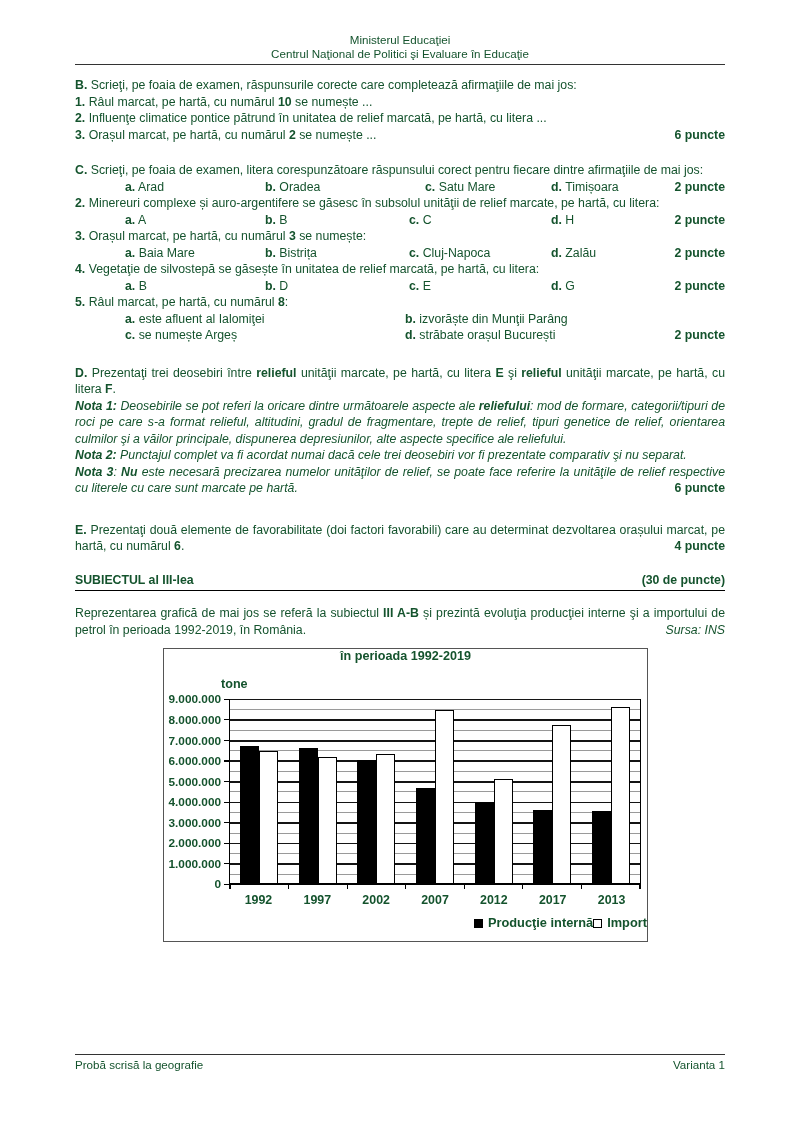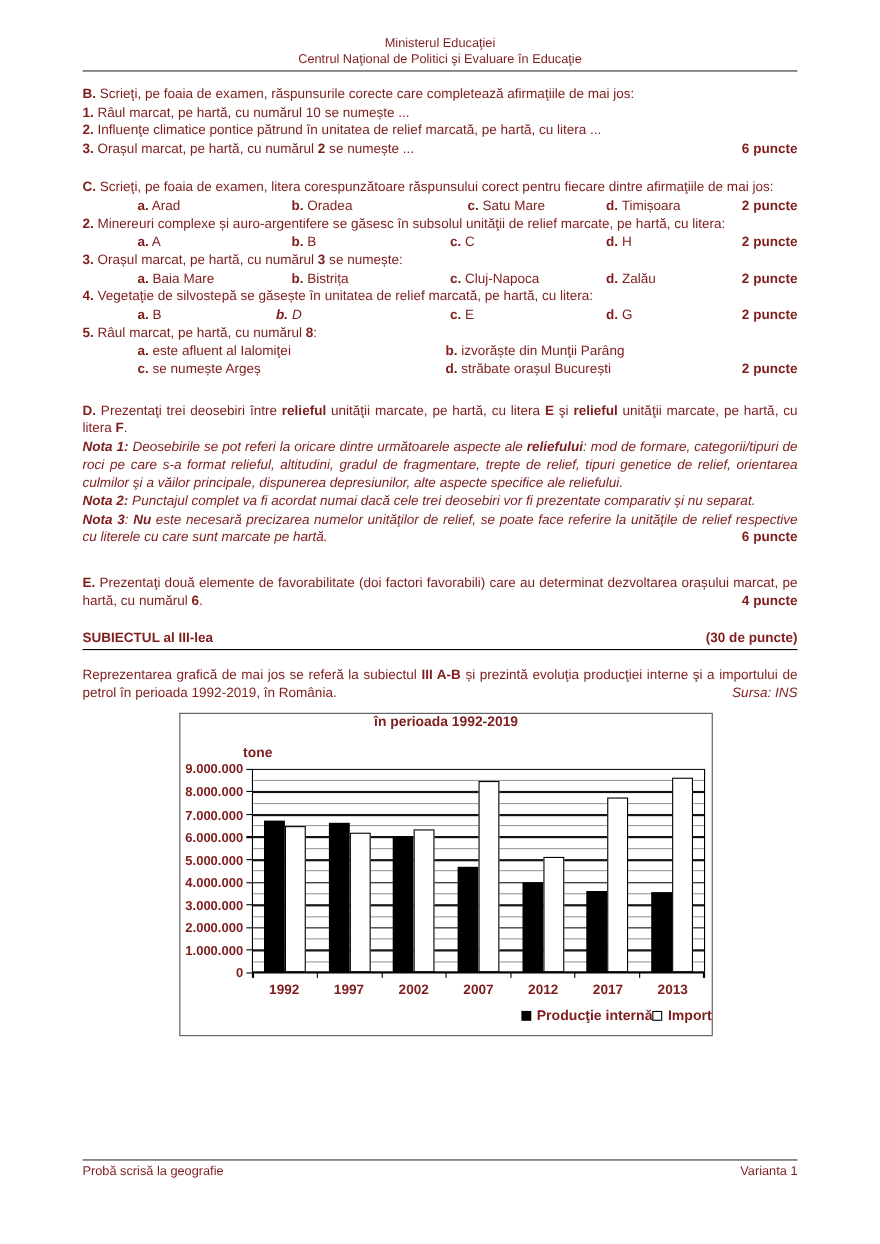--- a/index.html
+++ b/index.html
@@ -1,19 +1,19 @@
 <!DOCTYPE html>
 <html><head>
 <meta charset="utf-8">
 <style>
   * { box-sizing: border-box; }
   html,body { margin:0; padding:0; background:#e8e8e8; }
   .page { position:relative; width:800px; height:1131px; background:#ffffff; margin:0 auto;
           font-family:"Liberation Sans","DejaVu Sans",sans-serif; font-size:12.3px; line-height:16.5px;
-          color:#7f1d1d; overflow:hidden; }
+          color:#14532d; overflow:hidden; }
   .inner { position:absolute; left:75px; top:0; width:650px; }
 
   .header { text-align:center; padding-top:33px; font-size:11.6px; line-height:14.2px;
             border-bottom:1px solid #333; padding-bottom:3px; }
 
   .sec-b { margin-top:12px; }
   .sec-c { margin-top:19px; }
   .sec-d { margin-top:21px; }
   .sec-e { margin-top:25px; }
 
@@ -73,21 +73,21 @@
 
 <div class="page">
   <div class="inner">
     <div class="header">
       <div>Ministerul Educaţiei</div>
       <div>Centrul Naţional de Politici şi Evaluare în Educaţie</div>
     </div>
 
     <div class="sec-b">
         <div class="row"><span style="font-weight: bold;">B.</span><span> Scrieţi, pe foaia de examen, răspunsurile corecte care completează afirmaţiile de mai jos:</span></div>
-        <div class="row"><span style="font-weight: bold;">1.</span><span> Râul marcat, pe hartă, cu numărul </span><span style="font-weight: normal;">10</span><span> se numește ...</span></div>
+        <div class="row"><span style="font-weight: bold;">1.</span><span> Râul marcat, pe hartă, cu numărul </span><span style="font-weight: bold;">10</span><span> se numește ...</span></div>
         <div class="row"><span style="font-weight: bold;">2.</span><span> Influenţe climatice pontice pătrund în unitatea de relief marcată, pe hartă, cu litera ...</span></div>
         <div class="row"><span style="font-weight: bold;">3.</span><span> Orașul marcat, pe hartă, cu numărul </span><span style="font-weight: bold;">2</span><span> se numește ...</span><span class="right-marker"><span style="font-weight: bold;">6 puncte</span></span></div>
       </div>
     <div class="sec-c">
         <div class="row justify"><span style="font-weight: bold;">C.</span><span> Scrieţi, pe foaia de examen, litera corespunzătoare răspunsului corect pentru fiecare dintre afirmaţiile de mai jos:</span></div>
         <div class="row opts">
           <span class="opt" style="left: 50px;"><b>a.</b> Arad</span>
           <span class="opt" style="left: 190px;"><b>b.</b> Oradea</span>
           <span class="opt" style="left: 350px;"><b>c.</b> Satu Mare</span>
           <span class="opt" style="left: 476px;"><b>d.</b> Timișoara</span>
@@ -105,21 +105,21 @@
         <div class="row opts">
           <span class="opt" style="left: 50px;"><b>a.</b> Baia Mare</span>
           <span class="opt" style="left: 190px;"><b>b.</b> Bistrița</span>
           <span class="opt" style="left: 334px;"><b>c.</b> Cluj-Napoca</span>
           <span class="opt" style="left: 476px;"><b>d.</b> Zalău</span>
           <span class="right-marker"><span style="font-weight: bold;">2 puncte</span></span>
         </div>
         <div class="row"><span style="font-weight: bold;">4.</span><span> Vegetaţie de silvostepă se găsește în unitatea de relief marcată, pe hartă, cu litera:</span></div>
         <div class="row opts">
           <span class="opt" style="left: 50px;"><b>a.</b> B</span>
-          <span class="opt" style="left: 176px; font-style: italic;"><b>b.</b> D</span>
+          <span class="opt" style="left: 190px;"><b>b.</b> D</span>
           <span class="opt" style="left: 334px;"><b>c.</b> E</span>
           <span class="opt" style="left: 476px;"><b>d.</b> G</span>
           <span class="right-marker"><span style="font-weight: bold;">2 puncte</span></span>
         </div>
         <div class="row"><span style="font-weight: bold;">5.</span><span> Râul marcat, pe hartă, cu numărul </span><span style="font-weight: bold;">8</span><span>:</span></div>
         <div class="row opts">
           <span class="opt" style="left: 50px;"><b>a.</b> este afluent al Ialomiţei</span>
           <span class="opt" style="left: 330px;"><b>b.</b> izvorăște din Munţii Parâng</span>
         </div>
         <div class="row opts">

